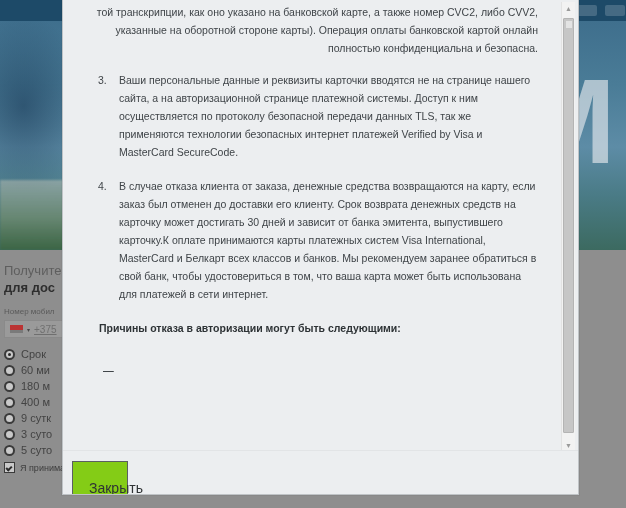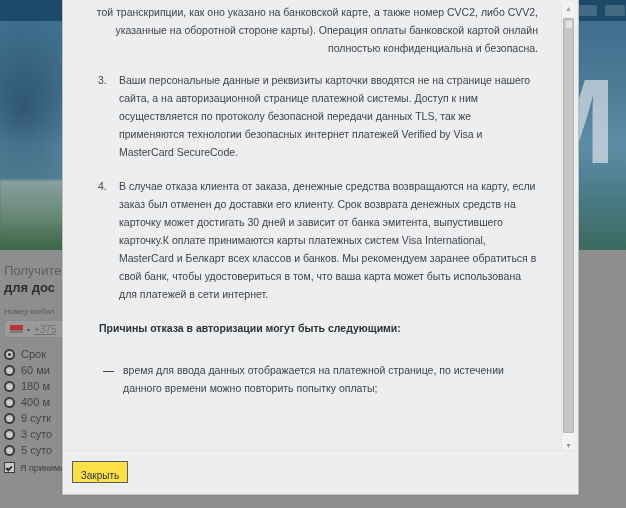--- a/index.html
+++ b/index.html
@@ -335,29 +335,29 @@
     height: 43px;
     background: #eceef0;
     border-top: 1px solid #e2e4e6;
   }
   .close-button {
     position: absolute;
     left: 9px;
     top: 10px;
     width: 56px;
     height: 22px;
-    background: #fde047;
+    background: #84cc16;
     border: 1px solid #5b5f62;
     color: #2f3335;
-    font-size: 10px;
+    font-size: 14px;
     font-family: "Liberation Sans", sans-serif;
     line-height: 20px;
     text-align: center;
     cursor: pointer;
-    padding: 4px;
+    padding: 16px;
     box-sizing: border-box;
   }
 </style>
 </head>
 <body>
 
 <div id="root">
 
   <div class="bg-page">
 
@@ -444,21 +444,20 @@
       <div class="doc-heading">Причины отказа в авторизации могут быть следующими:</div>
 
       <div class="doc-dash-item">
         <span class="doc-dash">—</span>
       </div>
       <div class="doc-dash-item">
         <span class="doc-dash">—</span>
       </div>
       <div class="doc-dash-item">
         <span class="doc-dash">—</span>
-        <span>время для ввода данных отображается на платежной странице, по истечении данного времени можно повторить попытку оплаты;</span>
       </div>
 
     </div>
 
     <div class="scrollbar">
       <div class="sb-arrow up">▲</div>
       <div class="sb-thumb">
         <span class="sb-thumb-grip"></span>
       </div>
       <div class="sb-arrow down">▼</div>

